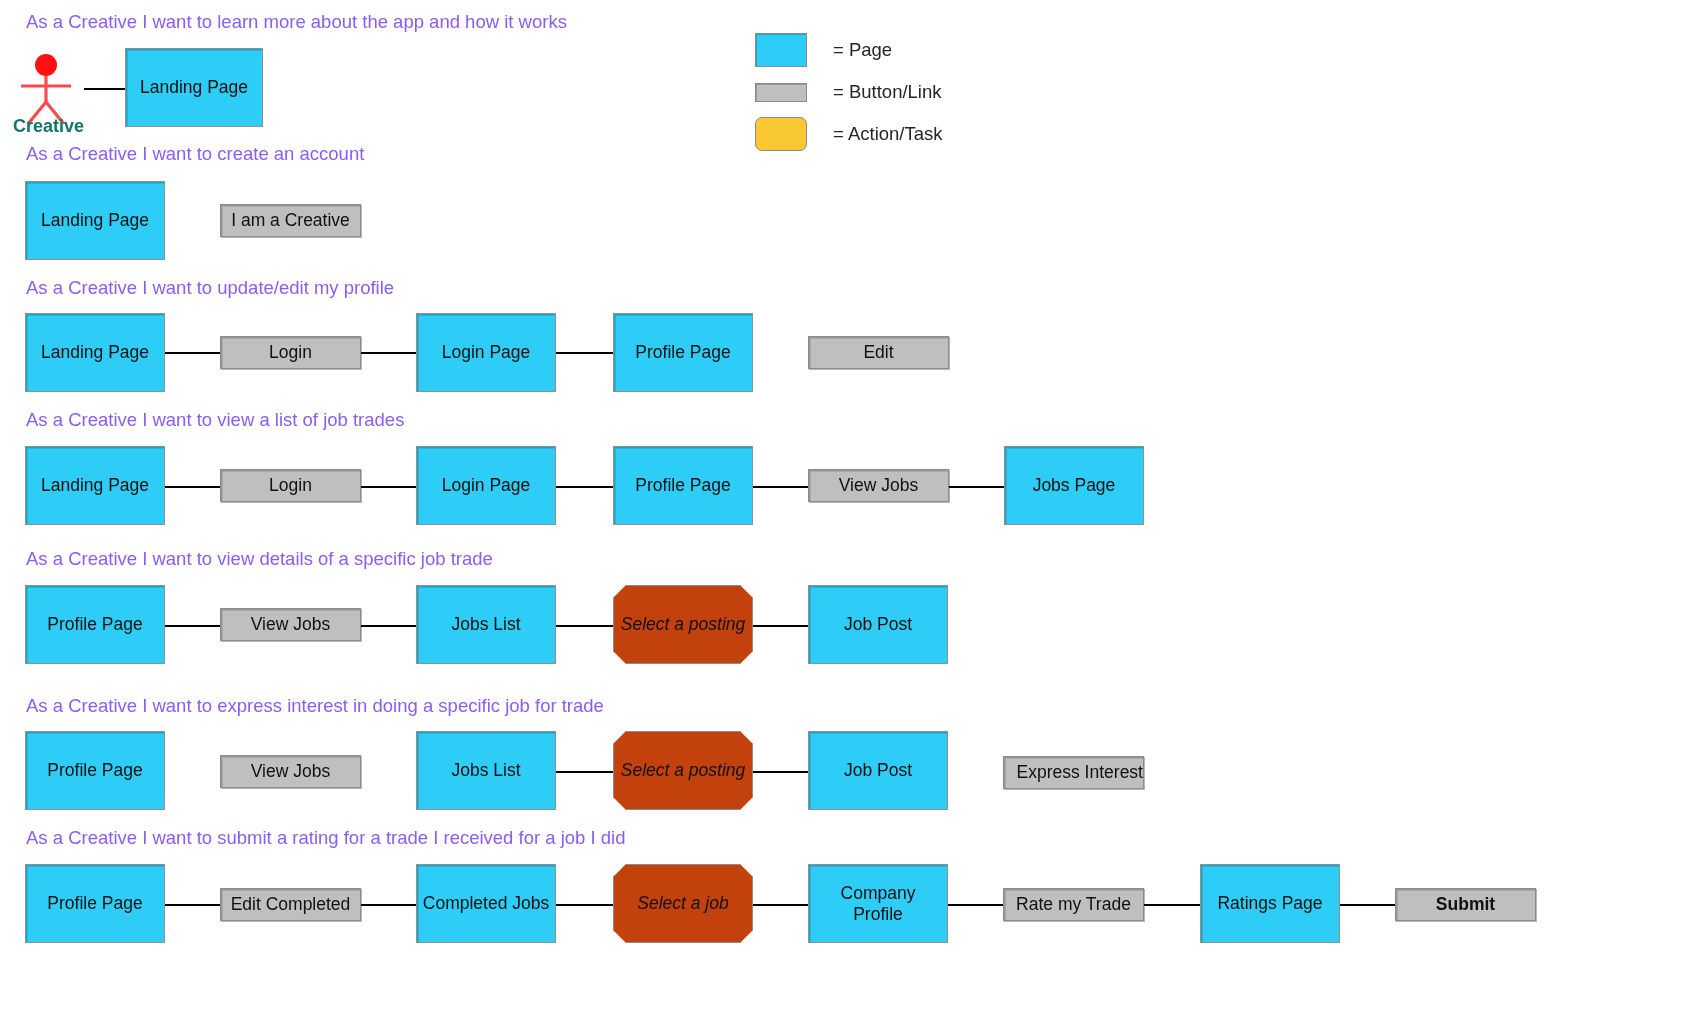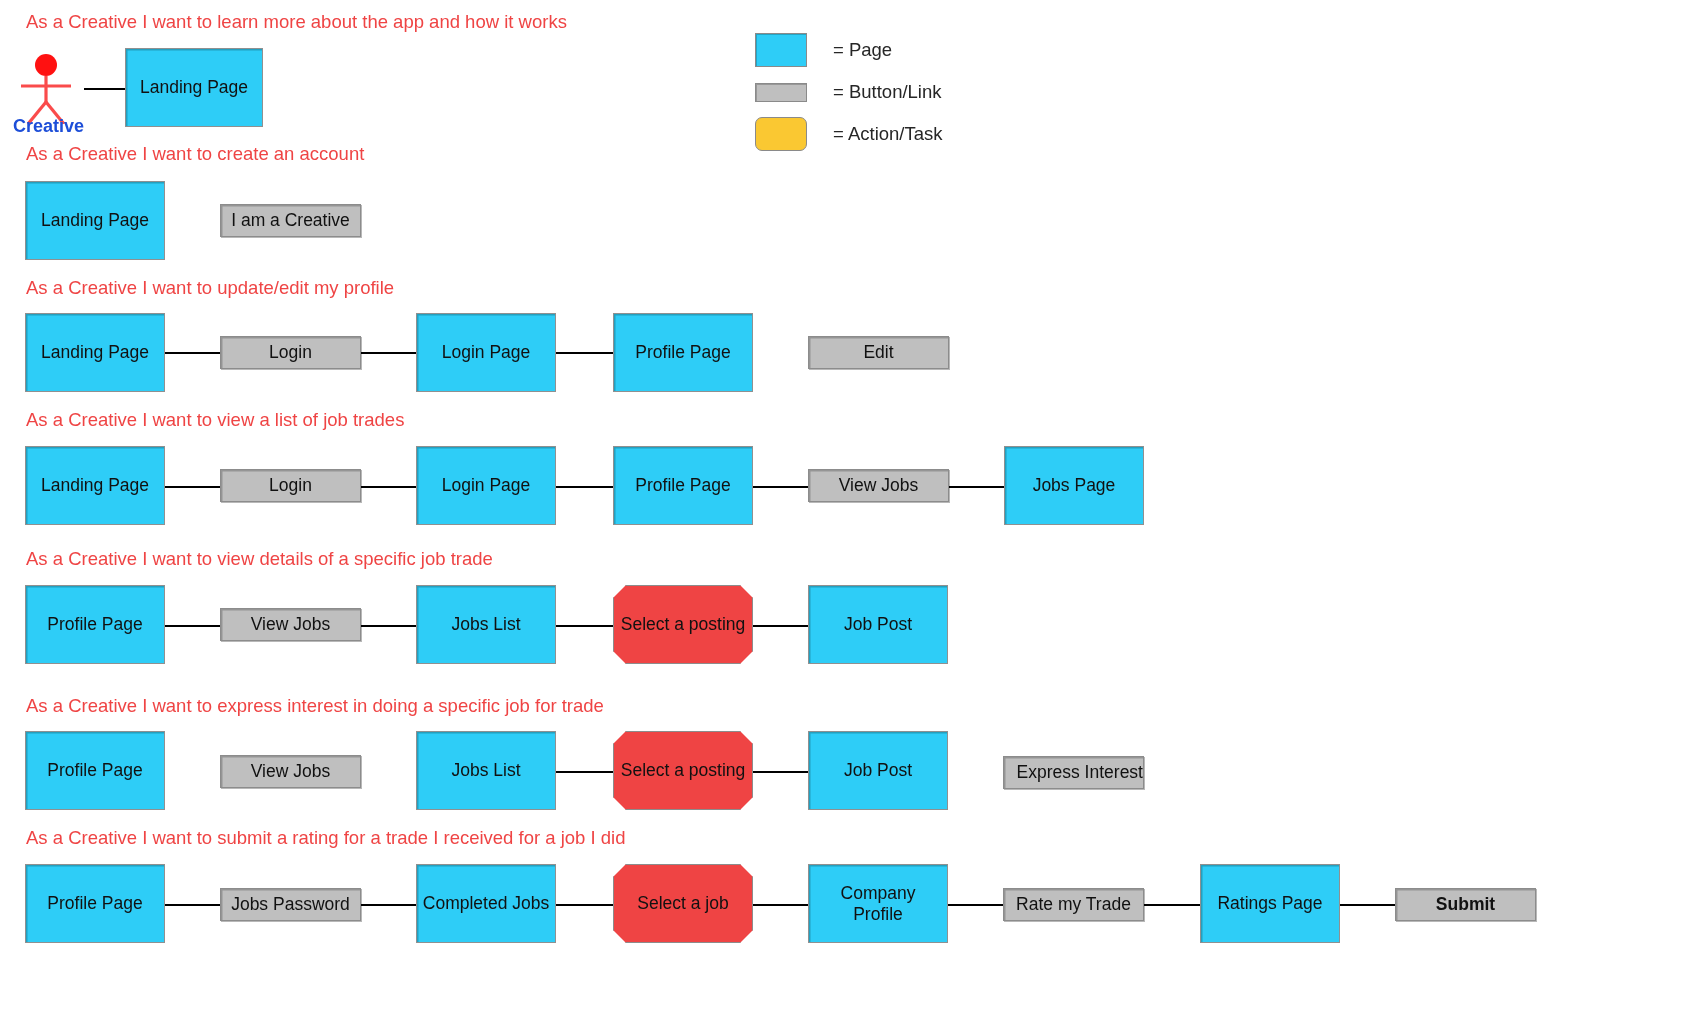--- a/index.html
+++ b/index.html
@@ -20,41 +20,41 @@
   .legend-label{font-size:18.5px;color:#262626;margin-left:26px;white-space:nowrap;}
 
   .sw-page{height:34px;background:#2ecdf7;border:1.5px solid #8a8a8a;
            box-shadow:inset 2px 2px 0 -1px rgba(0,0,0,.20);}
   .sw-btn{height:19px;background:#bfbfbf;border:1.5px solid #8a8a8a;
           box-shadow:inset 2px 2px 0 -1px rgba(0,0,0,.20);}
   .sw-task{height:34px;background:#fac832;border:1.5px solid #8a8a8a;
            border-radius:7px;}
 
   
-  .story-title{position:absolute;font-size:18.5px;color:#ef4444;white-space:nowrap;}
+  .story-title{position:absolute;font-size:18.5px;color:#8b5cf6;white-space:nowrap;}
 
   
   .node{position:absolute;box-sizing:border-box;display:flex;align-items:center;
         justify-content:center;text-align:center;line-height:1.18;}
   .node-page{background:#2ecdf7;border:1.5px solid #909090;font-size:17.5px;color:#111;
              box-shadow:inset 3px 3px 0 -1.5px rgba(0,0,0,.22);}
   .node-button{background:#bfbfbf;border:1.5px solid #8c8c8c;font-size:17.5px;color:#111;
                box-shadow:inset 3px 3px 0 -1.5px rgba(0,0,0,.22),
                           1px 1px 0 0 rgba(0,0,0,.28);}
-  .node-task{background:#ef4444;border:1.5px solid #8c8c8c;font-size:17.5px;color:#111;
+  .node-task{background:#c2410c;border:1.5px solid #8c8c8c;font-size:17.5px;color:#111;
              clip-path:polygon(13px 0,calc(100% - 13px) 0,100% 13px,100% calc(100% - 13px),
-                               calc(100% - 13px) 100%,13px 100%,0 calc(100% - 13px),0 13px);}
+                               calc(100% - 13px) 100%,13px 100%,0 calc(100% - 13px),0 13px);font-style:italic;}
   .node-task .tasklabel{position:relative;z-index:2;}
 
   
   .conn{position:absolute;height:0;border-top:2.4px solid #000;}
 
   
   .actor{position:absolute;}
-  .actor-name{position:absolute;font-size:18px;font-weight:bold;color:#1d4ed8;white-space:nowrap;}
+  .actor-name{position:absolute;font-size:18px;font-weight:bold;color:#0f766e;white-space:nowrap;}
 </style>
 </head>
 <body>
 
 <div id="canvas">
 
   <div class="legend">
     <div class="legend-row">
       <div class="legend-swatch sw-page"></div>
       <div class="legend-label">= Page</div>
@@ -187,21 +187,21 @@
   <div class="conn" style="left:360px;top:904px;width:57px;"></div>
   <div class="conn" style="left:555px;top:904px;width:58px;"></div>
   <div class="conn" style="left:752px;top:904px;width:57px;"></div>
   <div class="conn" style="left:948px;top:904px;width:56px;"></div>
   <div class="conn" style="left:1144px;top:904px;width:57px;"></div>
   <div class="conn" style="left:1339px;top:904px;width:56px;"></div>
   <div class="node node-page" style="left:25px;top:864px;width:140px;height:79px;">
     <span>Profile Page</span>
   </div>
   <div class="node node-button" style="left:220px;top:888px;width:141px;height:33px;">
-    <span>Jobs Password</span>
+    <span>Edit Completed</span>
   </div>
   <div class="node node-page" style="left:416px;top:864px;width:140px;height:79px;">
     <span>Completed Jobs</span>
   </div>
   <div class="node node-task" style="left:613px;top:864px;width:140px;height:79px;">
     <span class="tasklabel">Select a job</span>
   </div>
   <div class="node node-page" style="left:808px;top:864px;width:140px;height:79px;padding:0 8px;">
     <span>Company Profile</span>
   </div>

